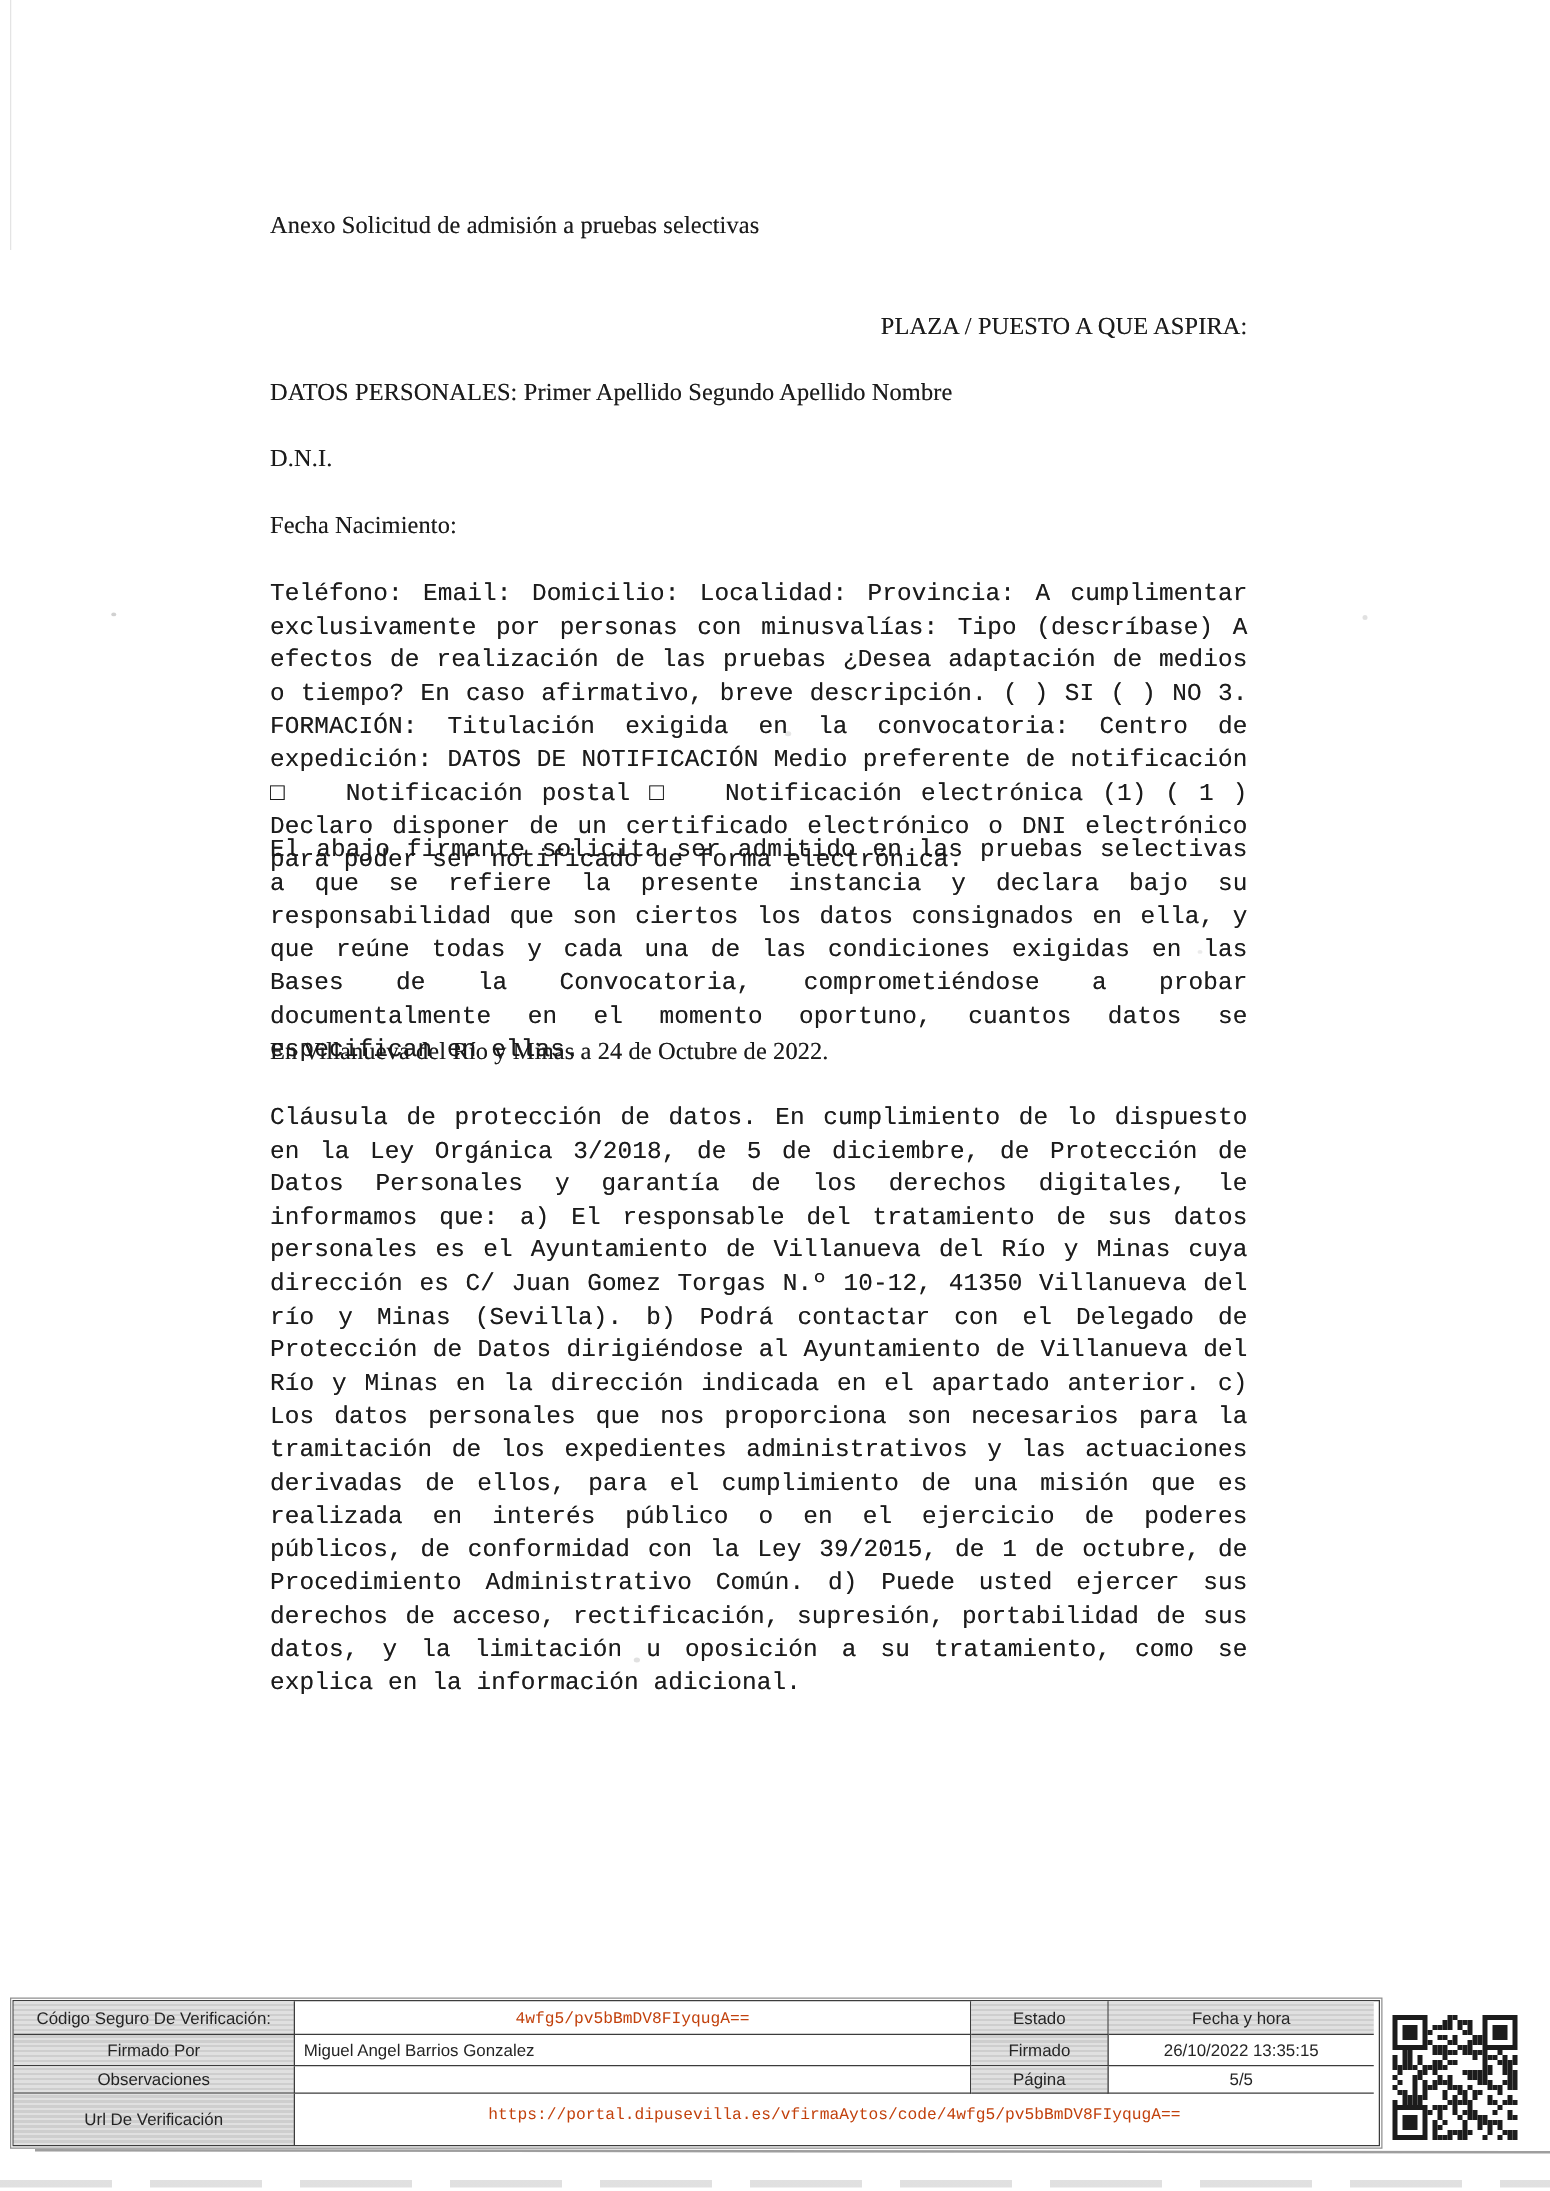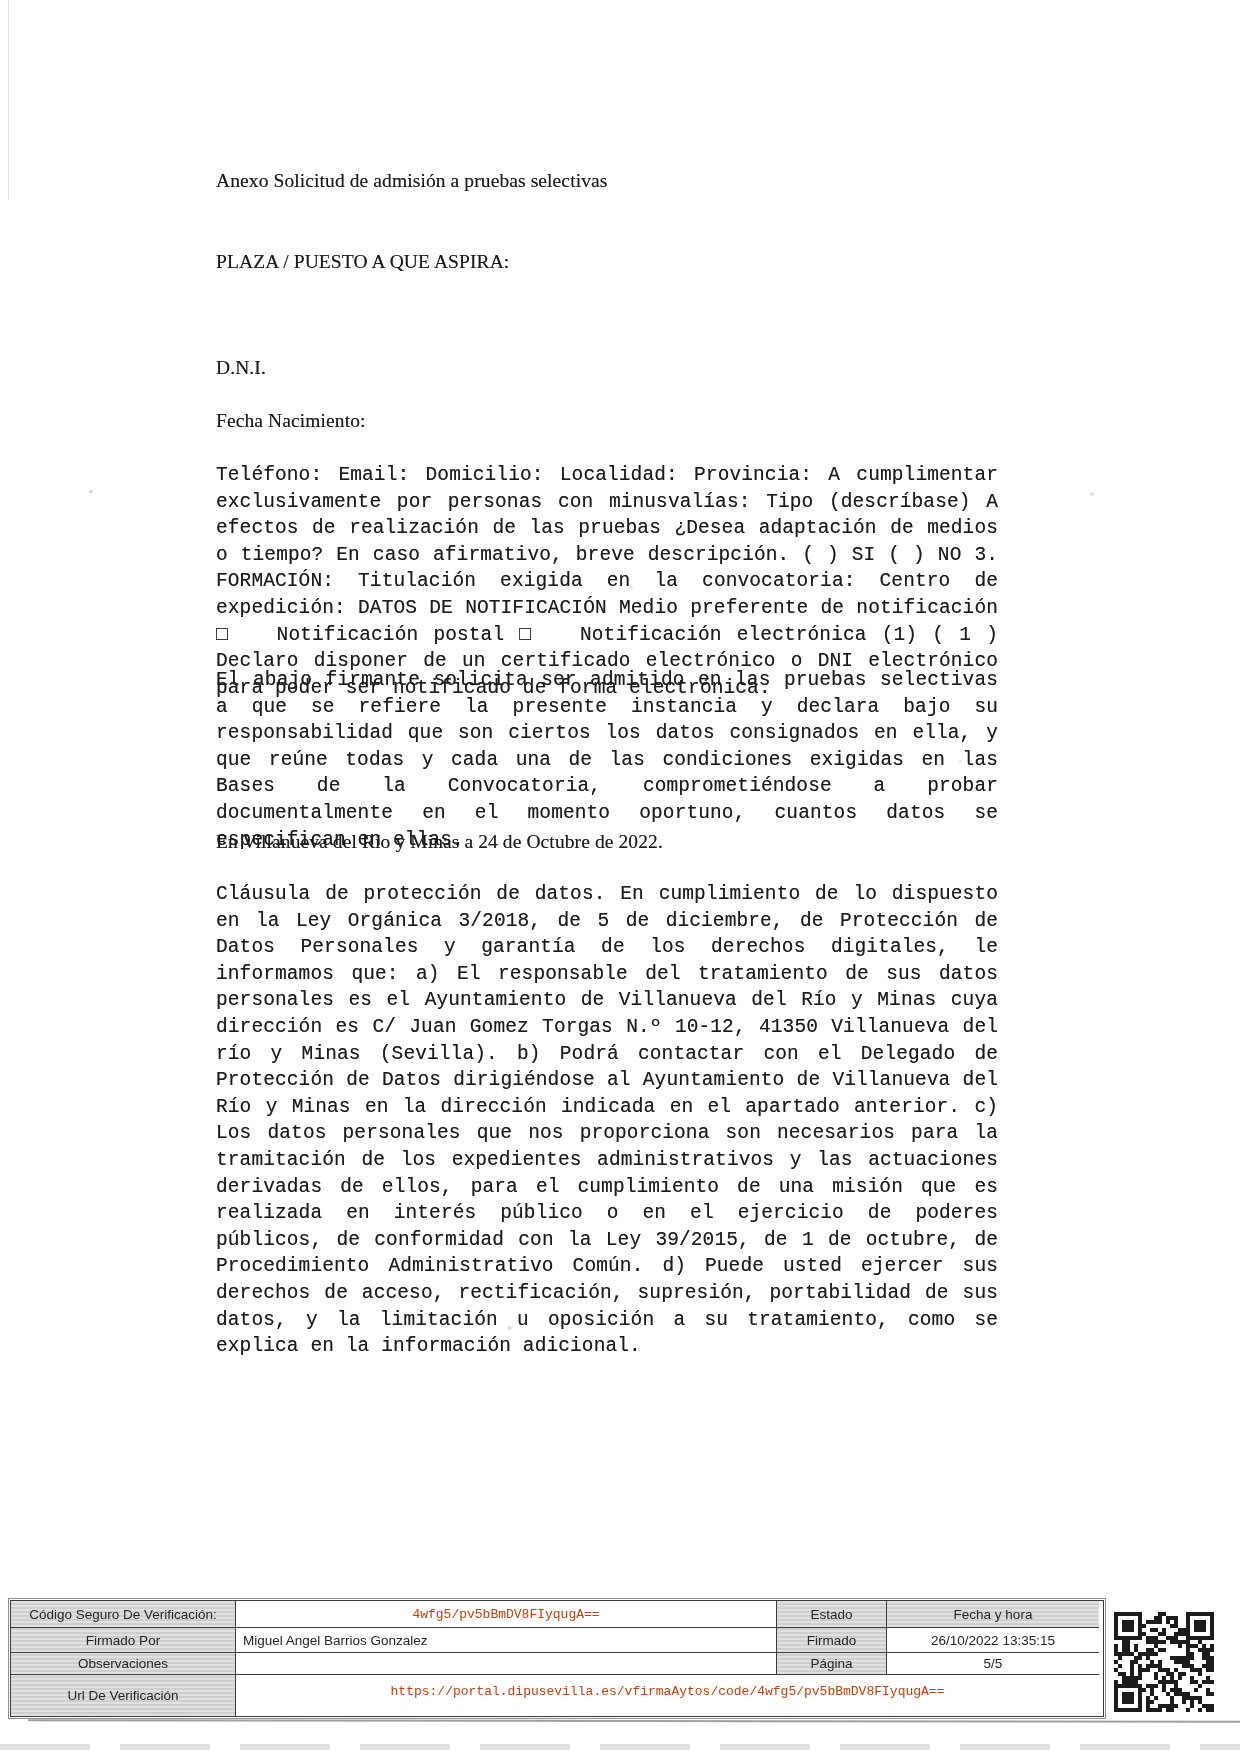--- a/index.html
+++ b/index.html
@@ -16,21 +16,21 @@
     position:absolute;
     left:200px;width:782px;
     font-size:19.5px;line-height:26.6px;
     color:#1b1b1b;
     text-shadow:0 0 .5px rgba(20,20,20,.55);
     letter-spacing:.1px;
     margin-left:16px;
   }
   .doc-para{text-align:justify;font-family:Liberation Mono, monospace;}
   .t-title{top:168px;}
-  .t-plaza{top:249px;}
+  .t-plaza{top:249px;text-align:right;}
   .t-datos{top:302px;}
   .t-dni{top:355px;}
   .t-fnac{top:408px;}
   .t-para1{top:462px;}
   .t-para2{top:667px;}
   .t-place{top:829px;}
   .t-para3{top:881px;}
 
   
   .speck{position:absolute;background:#9a9a9a;border-radius:50%;opacity:.45;}
@@ -85,20 +85,21 @@
   }
   .edge-line{position:absolute;left:8px;top:0;width:1px;height:200px;background:#e4e4e4;}
 </style>
 </head>
 <body>
 
 <div class="page">
 
   <div class="doc-line t-title">Anexo Solicitud de admisión a pruebas selectivas</div>
   <div class="doc-line t-plaza">PLAZA / PUESTO A QUE ASPIRA:</div>
+  <div class="doc-line t-datos">DATOS PERSONALES: Primer Apellido Segundo Apellido Nombre</div>
   <div class="doc-line t-dni">D.N.I.</div>
   <div class="doc-line t-fnac">Fecha Nacimiento:</div>
   <div class="doc-para t-para1">Teléfono: Email: Domicilio: Localidad: Provincia: A cumplimentar exclusivamente por personas con minusvalías: Tipo (descríbase) A efectos de realización de las pruebas ¿Desea adaptación de medios o tiempo? En caso afirmativo, breve descripción. ( ) SI ( ) NO 3. FORMACIÓN: Titulación exigida en la convocatoria: Centro de expedición: DATOS DE NOTIFICACIÓN Medio preferente de notificación □&nbsp;&nbsp; Notificación postal □&nbsp;&nbsp; Notificación electrónica (1) ( 1 ) Declaro disponer de un certificado electrónico o DNI electrónico para poder ser notificado de forma electrónica.</div>
   <div class="doc-para t-para2">El abajo firmante solicita ser admitido en las pruebas selectivas a que se refiere la presente instancia y declara bajo su responsabilidad que son ciertos los datos consignados en ella, y que reúne todas y cada una de las condiciones exigidas en las Bases de la Convocatoria, comprometiéndose a probar documentalmente en el momento oportuno, cuantos datos se especifican en ellas.</div>
   <div class="doc-line t-place">En Villanueva del Río y Minas a 24 de Octubre de 2022.</div>
   <div class="doc-para t-para3">Cláusula de protección de datos. En cumplimiento de lo dispuesto en la Ley Orgánica 3/2018, de 5 de diciembre, de Protección de Datos Personales y garantía de los derechos digitales, le informamos que: a) El responsable del tratamiento de sus datos personales es el Ayuntamiento de Villanueva del Río y Minas cuya dirección es C/ Juan Gomez Torgas N.º 10-12, 41350 Villanueva del río y Minas (Sevilla). b) Podrá contactar con el Delegado de Protección de Datos dirigiéndose al Ayuntamiento de Villanueva del Río y Minas en la dirección indicada en el apartado anterior. c) Los datos personales que nos proporciona son necesarios para la tramitación de los expedientes administrativos y las actuaciones derivadas de ellos, para el cumplimiento de una misión que es realizada en interés público o en el ejercicio de poderes públicos, de conformidad con la Ley 39/2015, de 1 de octubre, de Procedimiento Administrativo Común. d) Puede usted ejercer sus derechos de acceso, rectificación, supresión, portabilidad de sus datos, y la limitación u oposición a su tratamiento, como se explica en la información adicional.</div>
 
   <div class="speck sp1"></div>
   <div class="speck sp2"></div>
   <div class="speck sp3"></div>

